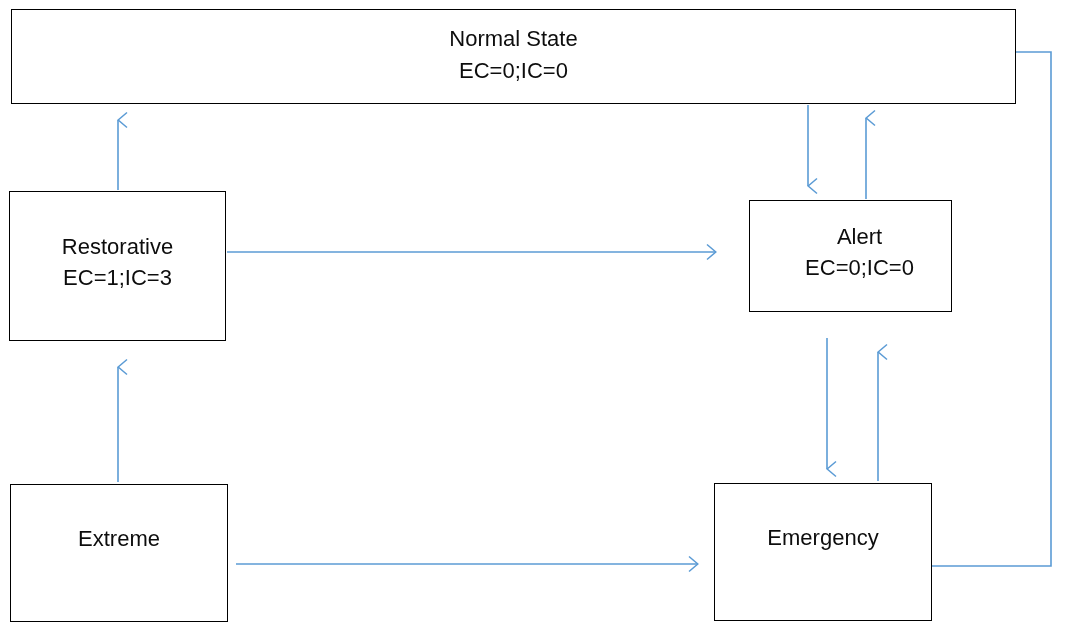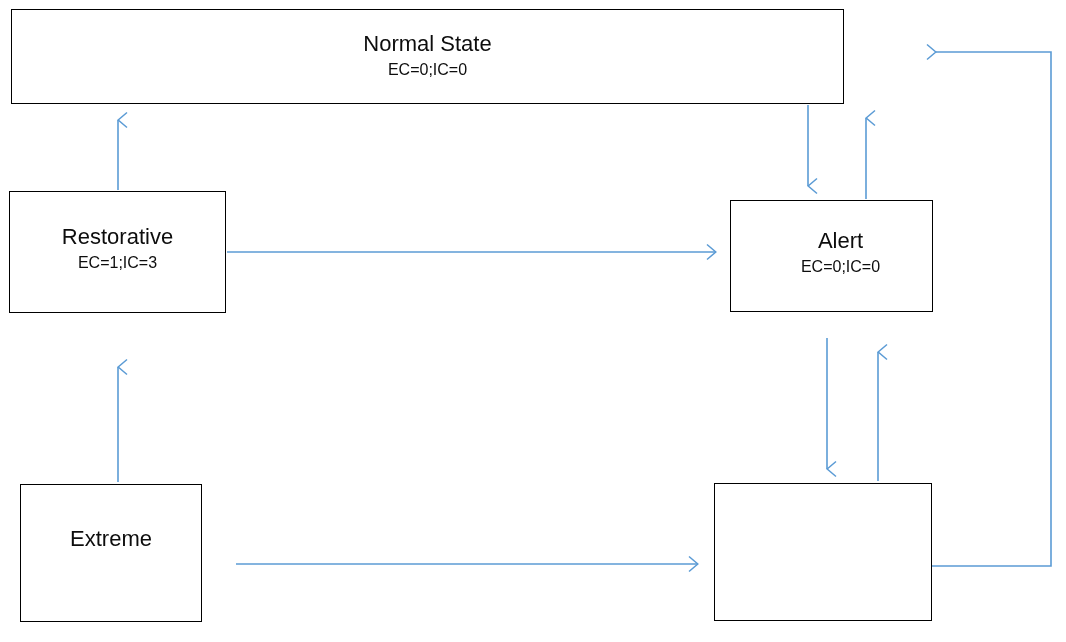--- a/index.html
+++ b/index.html
@@ -37,39 +37,39 @@
     justify-content: center;
     text-align: center;
     color: #0d0d0d;
   }
   .node-title {
     font-size: 22px;
     line-height: 1.42;
     white-space: nowrap;
   }
   .node-flags {
-    font-size: 16px;
+    font-size: 22px;
     line-height: 1.42;
     white-space: nowrap;
   }
   
   #node-normal {
-    left: 11px;  top: 9px;   width: 833px; height: 95px;
+    left: 11px;  top: 9px;   width: 1005px; height: 95px;
   }
   #node-normal .node-stack { position: relative; top: -2px; }
   #node-restorative {
-    left: 9px;   top: 191px; width: 217px; height: 122px;
+    left: 9px;   top: 191px; width: 217px; height: 150px;
   }
   #node-restorative .node-stack { position: relative; top: -4px; }
   #node-alert {
-    left: 730px; top: 200px; width: 203px; height: 112px; padding-left: 18px;
+    left: 749px; top: 200px; width: 203px; height: 112px; padding-left: 18px;
   }
   #node-alert .node-stack { position: relative; top: -4px; }
   #node-extreme {
-    left: 20px;  top: 484px; width: 182px; height: 138px; align-items: center;
+    left: 10px;  top: 484px; width: 218px; height: 138px; align-items: center;
   }
   #node-emergency {
     left: 714px; top: 483px; width: 218px; height: 138px;
   }
   
   .spaced .node-title { margin-bottom: 28px; }
 </style>
 </head>
 <body>
 
@@ -133,16 +133,17 @@
   </div>
 
   <div class="state-node spaced" id="node-extreme">
     <div class="node-stack">
       <div class="node-title">Extreme</div>
     </div>
   </div>
 
   <div class="state-node spaced" id="node-emergency">
     <div class="node-stack">
+      <div class="node-title">Emergency</div>
     </div>
   </div>
 
 </div>
 
 </body></html>

